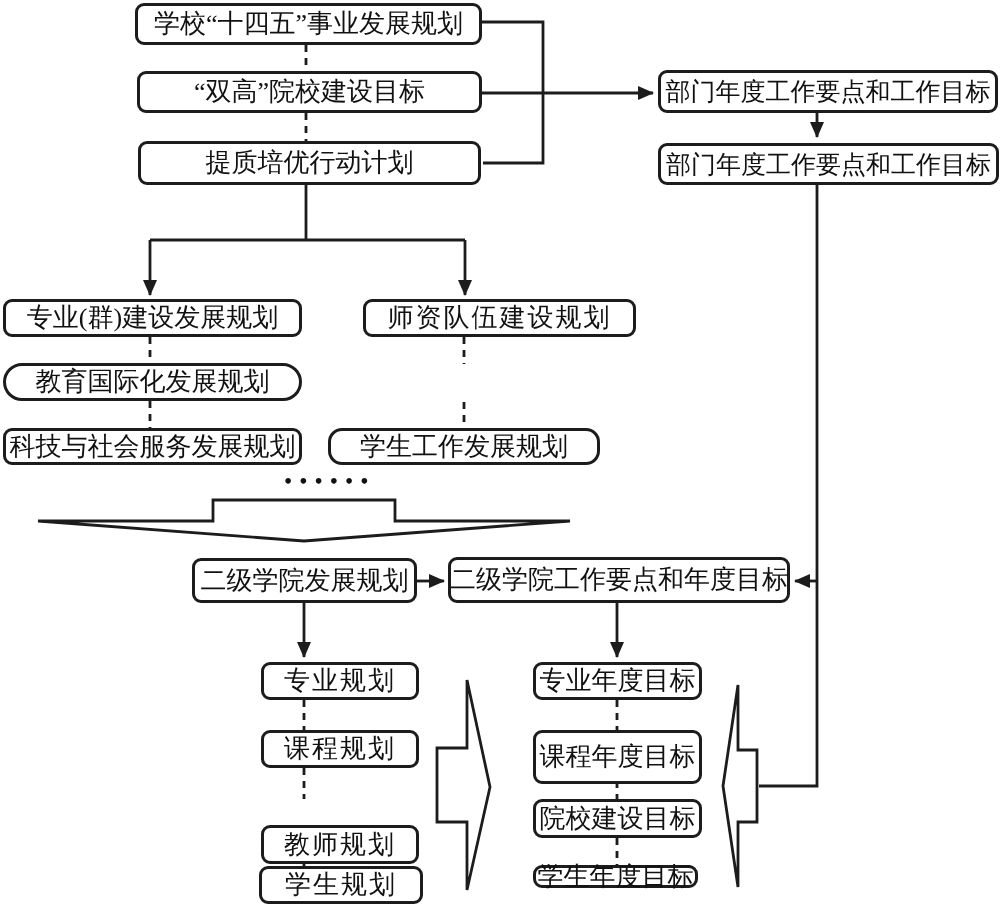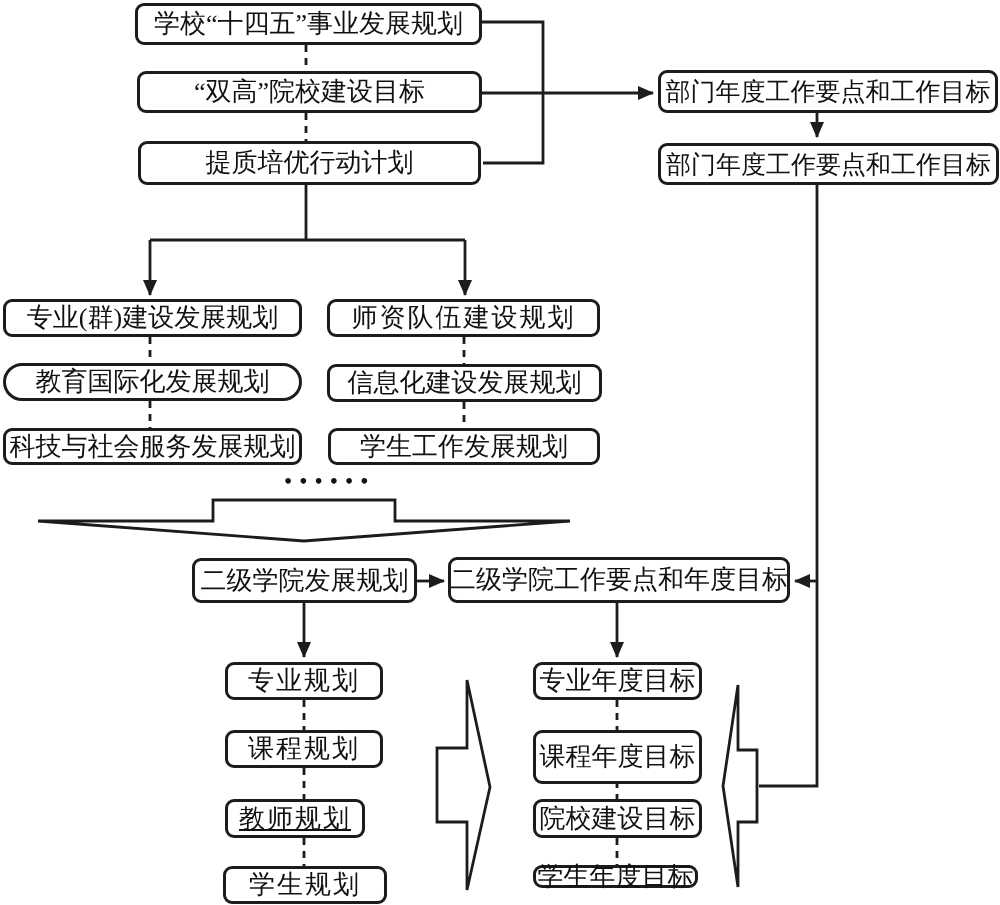--- a/index.html
+++ b/index.html
@@ -16,21 +16,21 @@
     position:absolute;
     box-sizing:border-box;
     background:#ffffff;
     border:3px solid #1c1c1c;
     border-radius:9px;
     display:flex;align-items:center;justify-content:center;
     font-size:26px;line-height:1;
     white-space:nowrap;
     z-index:2;
   }
-  .node.sp{letter-spacing:2px;}
+  .node.sp{letter-spacing:2px;margin-left:36px;}
   .dots{
     position:absolute;
     z-index:2;
     font-family:"DejaVu Sans",sans-serif;
     font-weight:bold;color:#111;
     font-size:16px;letter-spacing:5px;
     text-align:center;line-height:1;
   }
 </style>
 </head>
@@ -92,29 +92,28 @@
   <div class="node" style="left:138px;top:141px;width:343px;height:44px;">提质培优行动计划</div>
 
   <div class="node" style="left:658px;top:70px;width:340px;height:43px;font-size:25px;">部门年度工作要点和工作目标</div>
   <div class="node" style="left:658px;top:143px;width:341px;height:42px;font-size:25px;">部门年度工作要点和工作目标</div>
 
   <div class="node" style="left:3px;top:299px;width:299px;height:38px;">专业(群)建设发展规划</div>
   <div class="node" style="left:3px;top:363px;width:299px;height:38px;border-radius:19px;">教育国际化发展规划</div>
   <div class="node" style="left:3px;top:428px;width:299px;height:37px;">科技与社会服务发展规划</div>
 
   <div class="node sp" style="left:327px;top:299px;width:273px;height:38px;">师资队伍建设规划</div>
-  <div class="node" style="left:327px;top:364px;width:275px;height:38px;">信息化建设发展规划</div>
-  <div class="node" style="left:328px;top:428px;width:272px;height:37px;">学生工作发展规划</div>
+  <div class="node" style="left:328px;top:428px;width:272px;height:37px;border-radius:14px;">学生工作发展规划</div>
 
   <div class="node" style="left:192px;top:558px;width:225px;height:45px;">二级学院发展规划</div>
   <div class="node" style="left:448px;top:557px;width:342px;height:46px;">二级学院工作要点和年度目标</div>
 
   <div class="node sp" style="left:225px;top:662px;width:158px;height:38px;">专业规划</div>
   <div class="node sp" style="left:225px;top:730px;width:158px;height:38px;">课程规划</div>
-  <div class="node sp" style="left:225px;top:799px;width:140px;height:39px;text-decoration:underline;">教师规划</div>
+  <div class="node sp" style="left:225px;top:825px;width:158px;height:39px;">教师规划</div>
   <div class="node sp" style="left:223px;top:866px;width:164px;height:38px;">学生规划</div>
 
   <div class="node" style="left:533px;top:662px;width:169px;height:38px;">专业年度目标</div>
   <div class="node" style="left:533px;top:730px;width:169px;height:54px;">课程年度目标</div>
   <div class="node" style="left:533px;top:799px;width:169px;height:39px;">院校建设目标</div>
   <div class="node" style="left:533px;top:865px;width:165px;height:23px;">学生年度目标</div>
 
 </div>
 
 </body></html>

